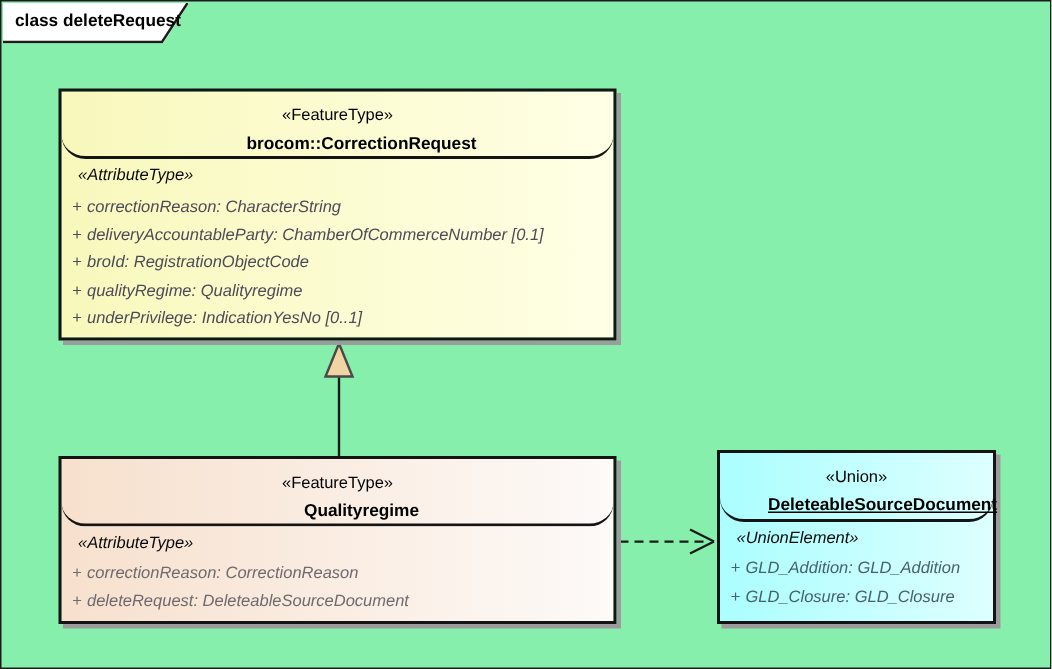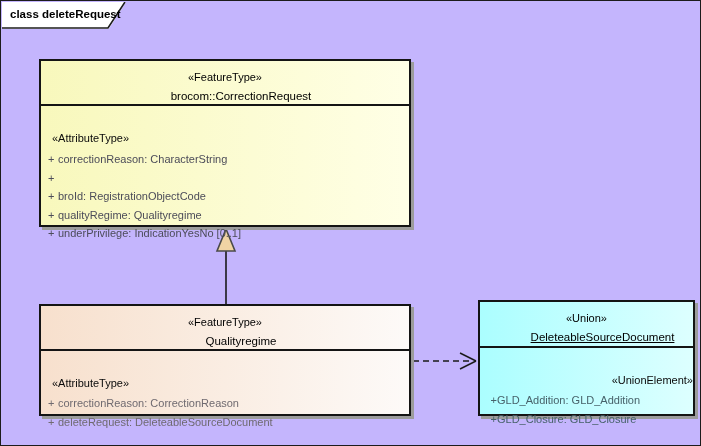--- a/index.html
+++ b/index.html
@@ -3,21 +3,21 @@
 <meta charset="utf-8">
 <style>
   * { margin: 0; padding: 0; box-sizing: border-box; }
   html, body { background: #ffffff; }
   body { font-family: "Liberation Sans", sans-serif; }
 
   .canvas {
     position: relative;
     width: 701px;
     height: 446px;
-    background: #c4b5fd;
+    background: #86efac;
     border: 1px solid #1c1c1c;
     overflow: hidden;
   }
 
   
   .frame-tab {
     position: absolute;
     left: 1px; top: 1px;
     width: 124px; height: 27px;
     background: #ffffff;
@@ -41,37 +41,38 @@
   
   .uml-box {
     position: absolute;
     border: 2px solid #141414;
     box-shadow: 3px 3px 0 #9c9c9c;
   }
   .uml-header {
     border-bottom: 2px solid #141414;
     text-align: center;
     padding-top: 7px;
+    border-radius: 16px;
   }
   .uml-stereotype {
     font-size: 11px;
     color: #000000;
     line-height: 18px;
   }
   .uml-name {
     font-size: 11.5px;
-    font-weight: normal;
+    font-weight: bold;
     color: #000000;
     line-height: 20px;
     white-space: nowrap;
     padding-left: 32px;
   }
   .uml-name.underlined { text-decoration: underline; }
 
-  .uml-attrs { padding-top: 23px; }
+  .uml-attrs { padding-top: 2px; font-style: italic; }
   .attr-stereo {
     font-size: 11px;
     color: #0a0a0a;
     padding-left: 11px;
     white-space: nowrap;
   }
   .attr-row {
     display: flex;
     white-space: nowrap;
     font-size: 11px;
@@ -98,25 +99,25 @@
     left: 38px; top: 303px;
     width: 372px; height: 112px;
     background: linear-gradient(to right, #f7e0cd, #fdfaf8);
   }
   #box-delete .uml-header { height: 45px; }
   #box-delete .attr-row, #box-delete .attr-stereo { line-height: 19.5px; }
   #box-delete .attr-row { color: #6f6a70; }
 
   #box-union {
     left: 477px; top: 299px;
-    width: 217px; height: 116px;
+    width: 186px; height: 116px;
     background: linear-gradient(to right, #abfeff, #ddffff);
   }
   #box-union .uml-header { height: 46px; }
-  #box-union .attr-row, #box-union .attr-stereo { line-height: 19.5px; text-align: right; }
+  #box-union .attr-row, #box-union .attr-stereo { line-height: 19.5px; }
   #box-union .attr-row { color: #47626a; }
 
   
   #connector-layer {
     position: absolute;
     left: 0; top: 0;
     width: 701px; height: 446px;
     pointer-events: none;
   }
 </style>
@@ -151,20 +152,21 @@
       <div class="uml-name">brocom::CorrectionRequest</div>
     </div>
     <div class="uml-attrs">
       <div class="attr-stereo">«AttributeType»</div>
       <div class="attr-row">
         <span class="vis">+</span>
         <span class="attr-text">correctionReason: CharacterString</span>
       </div>
       <div class="attr-row">
         <span class="vis">+</span>
+        <span class="attr-text">deliveryAccountableParty: ChamberOfCommerceNumber [0.1]</span>
       </div>
       <div class="attr-row">
         <span class="vis">+</span>
         <span class="attr-text">broId: RegistrationObjectCode</span>
       </div>
       <div class="attr-row">
         <span class="vis">+</span>
         <span class="attr-text">qualityRegime: Qualityregime</span>
       </div>
       <div class="attr-row">

